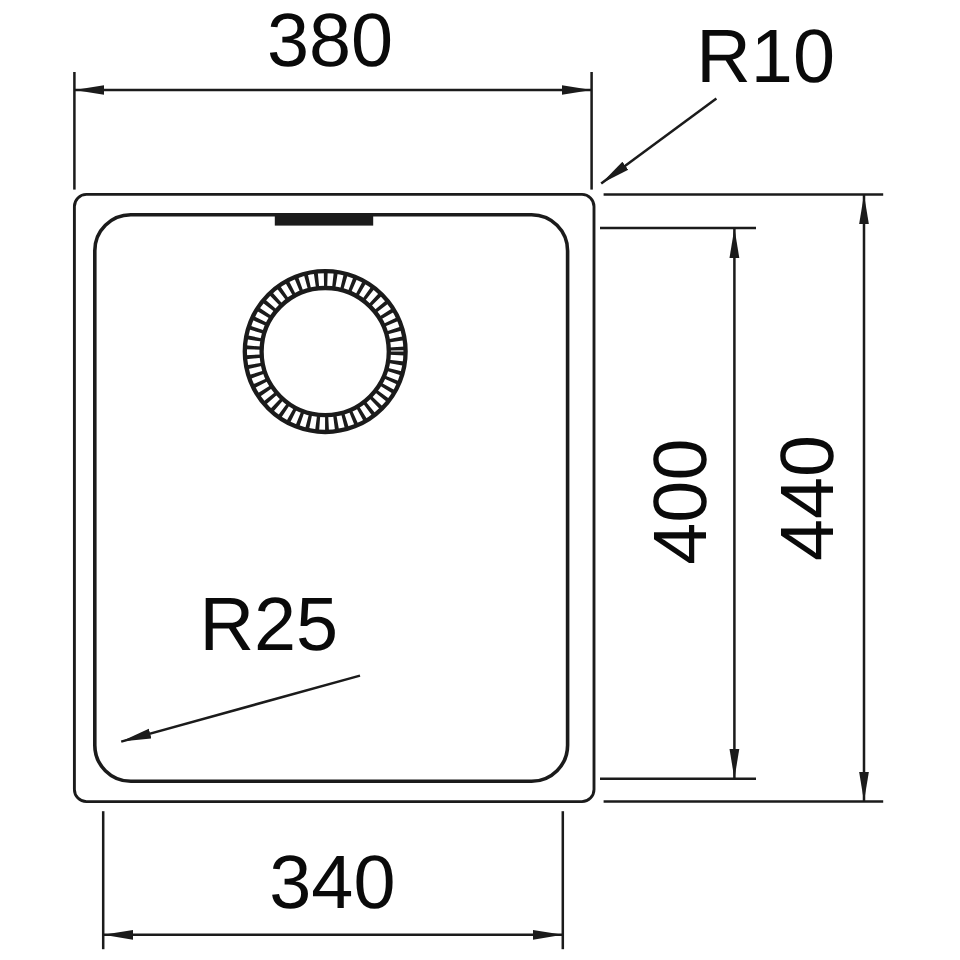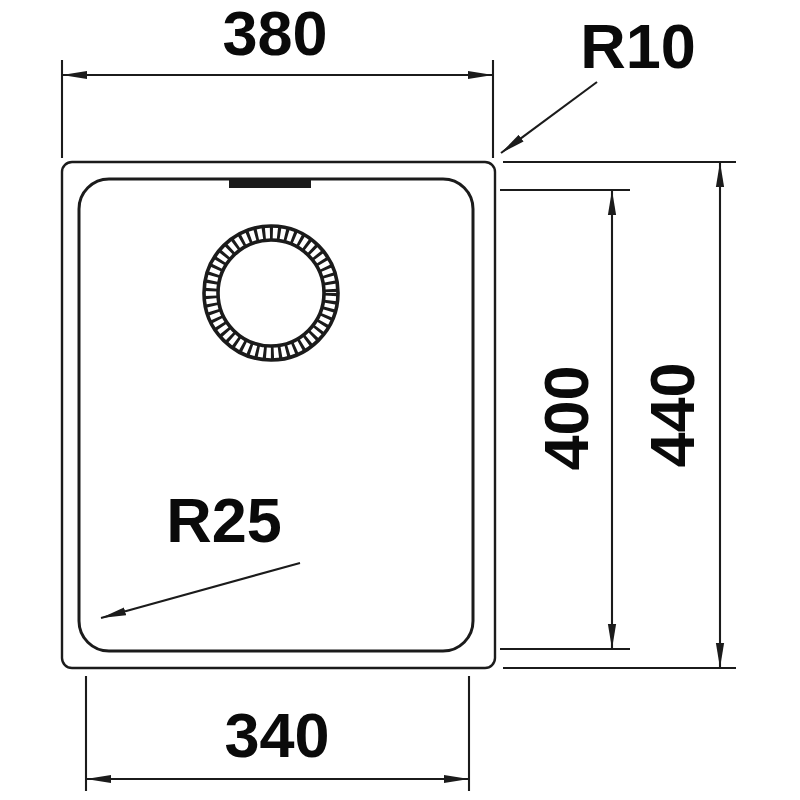--- a/index.html
+++ b/index.html
@@ -10,21 +10,20 @@
   body {
     width: 800px;
     height: 800px;
     overflow: hidden;
   }
   .stage {
     width: 800px;
     height: 800px;
     background: #ffffff;
     position: relative;
-    font-weight: bold;
   }
   svg { display: block; }
   .shape {
     fill: none;
     stroke: #1b1b1b;
   }
   .thin {
     fill: none;
     stroke: #1b1b1b;
     stroke-width: 2.1;

